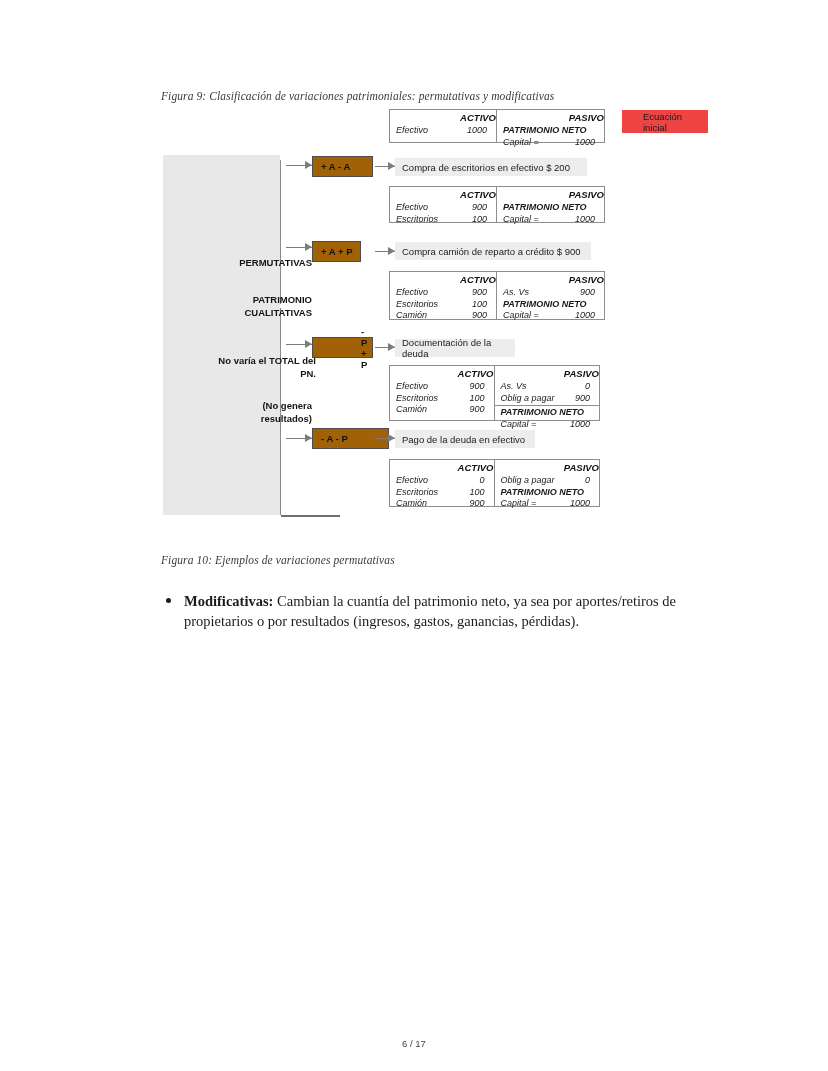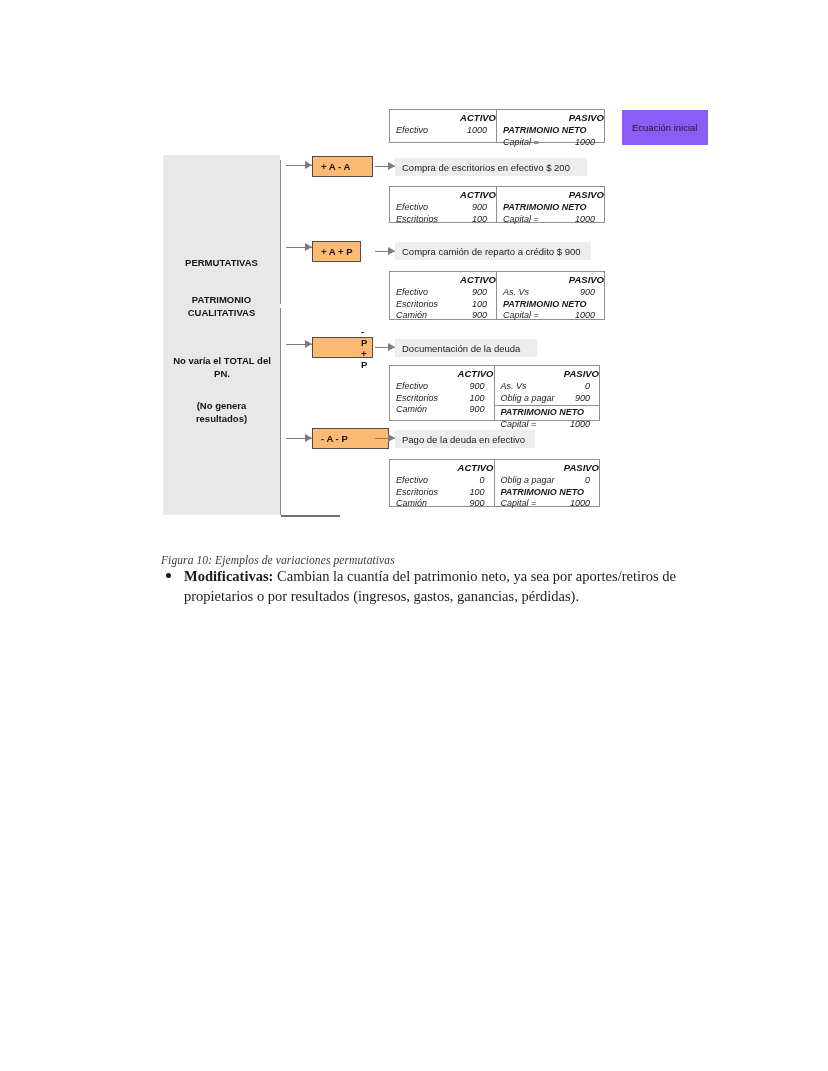--- a/index.html
+++ b/index.html
@@ -54,26 +54,27 @@
   }
   .panel-line {
     position: absolute;
     left: 280px;
     width: 1px;
     background: #8a8a8a;
   }
   .panel-text {
     position: absolute;
     width: 117px;
-    text-align: center;
+    text-align: right;
     font-family: "Liberation Sans", sans-serif;
     font-weight: bold;
     font-size: 9.5px;
     color: #141414;
     line-height: 13px;
+    padding-left: 32px;
   }
   #panel-permutativas { left: 163px; top: 256px; }
   #panel-cualitativas { left: 163px; top: 293px; }
   #panel-no-varia { left: 160px; top: 354px; width: 124px; }
   #panel-no-genera { left: 163px; top: 399px; }
 
   .bottom-rule {
     position: absolute;
     left: 281px;
     top: 515px;
@@ -103,21 +104,21 @@
     height: 0;
     border-top: 4.5px solid transparent;
     border-bottom: 4.5px solid transparent;
     border-left: 7px solid #7c7c7c;
   }
 
   
   .op-box {
     position: absolute;
     border: 1px solid #4d4d4d;
-    background: #fdba74;
+    background: #a16207;
     font-family: "Liberation Sans", sans-serif;
     font-weight: bold;
     font-size: 9.5px;
     color: #111111;
     display: flex;
     align-items: center;
     padding-left: 8px;
     box-sizing: border-box;
   }
 
@@ -184,45 +185,46 @@
     background: #8e8e8e;
     margin: 1px 0;
   }
 
   
   #ecuacion-inicial {
     position: absolute;
     left: 622px;
     top: 110px;
     width: 86px;
-    height: 35px;
-    background: #8b5cf6;
+    height: 23px;
+    background: #ef4444;
     font-family: "Liberation Sans", sans-serif;
     font-size: 9.5px;
     color: #1a1a1a;
     display: flex;
     align-items: center;
-    padding-left: 10px;
+    padding-left: 21px;
     box-sizing: border-box;
   }
 
   
   .body-block {
     position: absolute;
     left: 161px;
     top: 566px;
     width: 540px;
     font-family: "Liberation Serif", serif;
     font-size: 14.5px;
     line-height: 20px;
     color: #1b1b1b;
   }
   .bullet-item {
     position: relative;
     padding-left: 23px;
+    margin-top: 25px;
   }
   .bullet-dot {
     position: absolute;
     left: 5px;
     top: 7px;
     width: 5px;
     height: 5px;
     border-radius: 50%;
     background: #1b1b1b;
   }
@@ -238,20 +240,21 @@
     font-family: "Liberation Sans", sans-serif;
     font-size: 9.5px;
     color: #444444;
   }
 </style>
 </head>
 <body>
 
 <div class="page">
 
+  <div class="fig-caption" id="caption-fig9">Figura 9: Clasificación de variaciones patrimoniales: permutativas y modificativas</div>
 
   <div id="ecuacion-inicial">Ecuación inicial</div>
 
   <div class="diagram">
 
     <div class="gray-panel"></div>
     <div class="panel-line" style="top:160px;height:144px;"></div>
     <div class="panel-line" style="top:308px;height:207px;"></div>
 
     <div class="panel-text" id="panel-permutativas">PERMUTATIVAS</div>
@@ -364,21 +367,21 @@
 
     <div class="arrow" style="left:286px;top:340px;width:26px;">
       <div class="shaft"></div>
         <div class="head"></div>
     </div>
     <div class="op-box" style="left:312px;top:337px;width:61px;height:21px;padding-left:48px;">- P + P</div>
     <div class="arrow" style="left:375px;top:343px;width:20px;">
       <div class="shaft"></div>
         <div class="head"></div>
     </div>
-    <div class="op-desc" style="left:395px;top:339px;width:142px;height:18px;">Documentación de la deuda</div>
+    <div class="op-desc" style="left:395px;top:339px;width:120px;height:18px;">Documentación de la deuda</div>
 
     <div class="bs-table" style="left:389px;top:365px;width:211px;height:56px;">
       <div class="bs-side left">
         <div class="bs-head">ACTIVO</div>
         <div class="bs-row">
           <span class="lbl">Efectivo</span>
           <span class="val">900</span>
         </div>
         <div class="bs-row">
           <span class="lbl">Escritorios</span>
@@ -452,14 +455,15 @@
   </div>
 
   <div class="fig-caption" id="caption-fig10">Figura 10: Ejemplos de variaciones permutativas</div>
 
   <div class="body-block">
     <div class="bullet-item">
       <span class="bullet-dot"></span><span class="bold-lead">Modificativas:</span><span> Cambian la cuantía del patrimonio neto, ya sea por aportes/retiros de propietarios o por resultados (ingresos, gastos, ganancias, pérdidas).</span>
     </div>
   </div>
 
+  <div id="page-footer">6 / 17</div>
 
 </div>
 
 </body></html>

